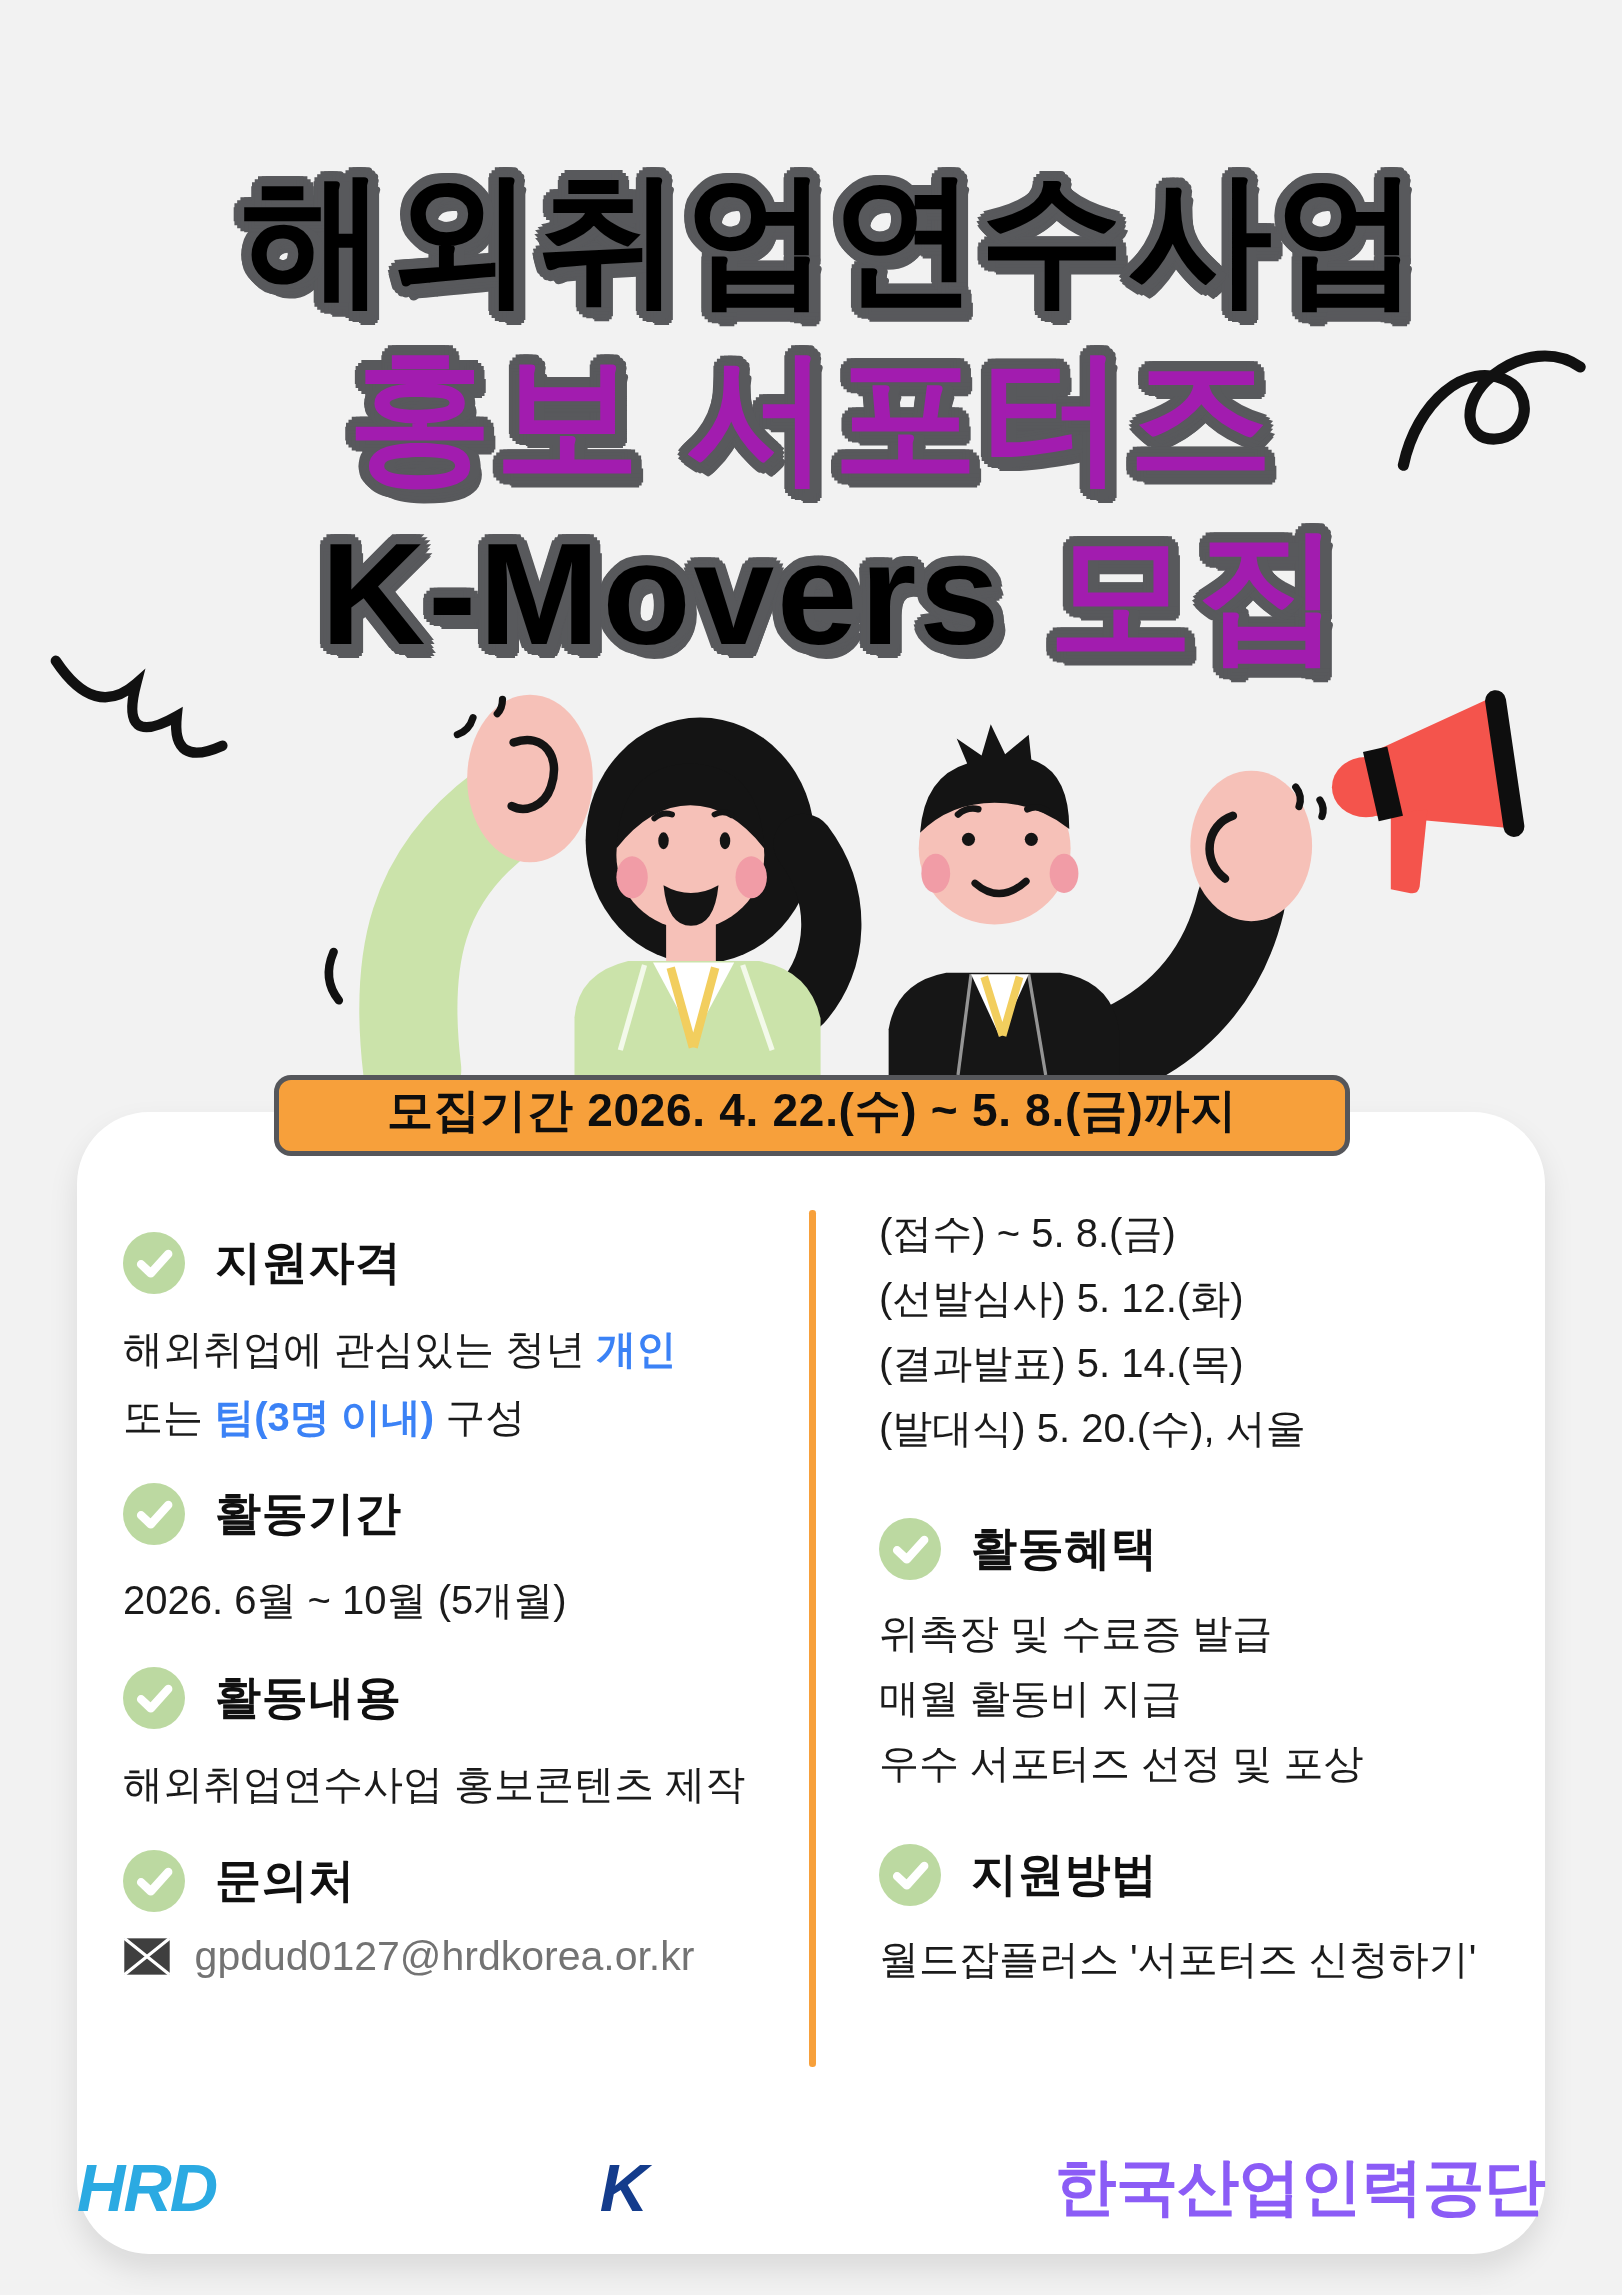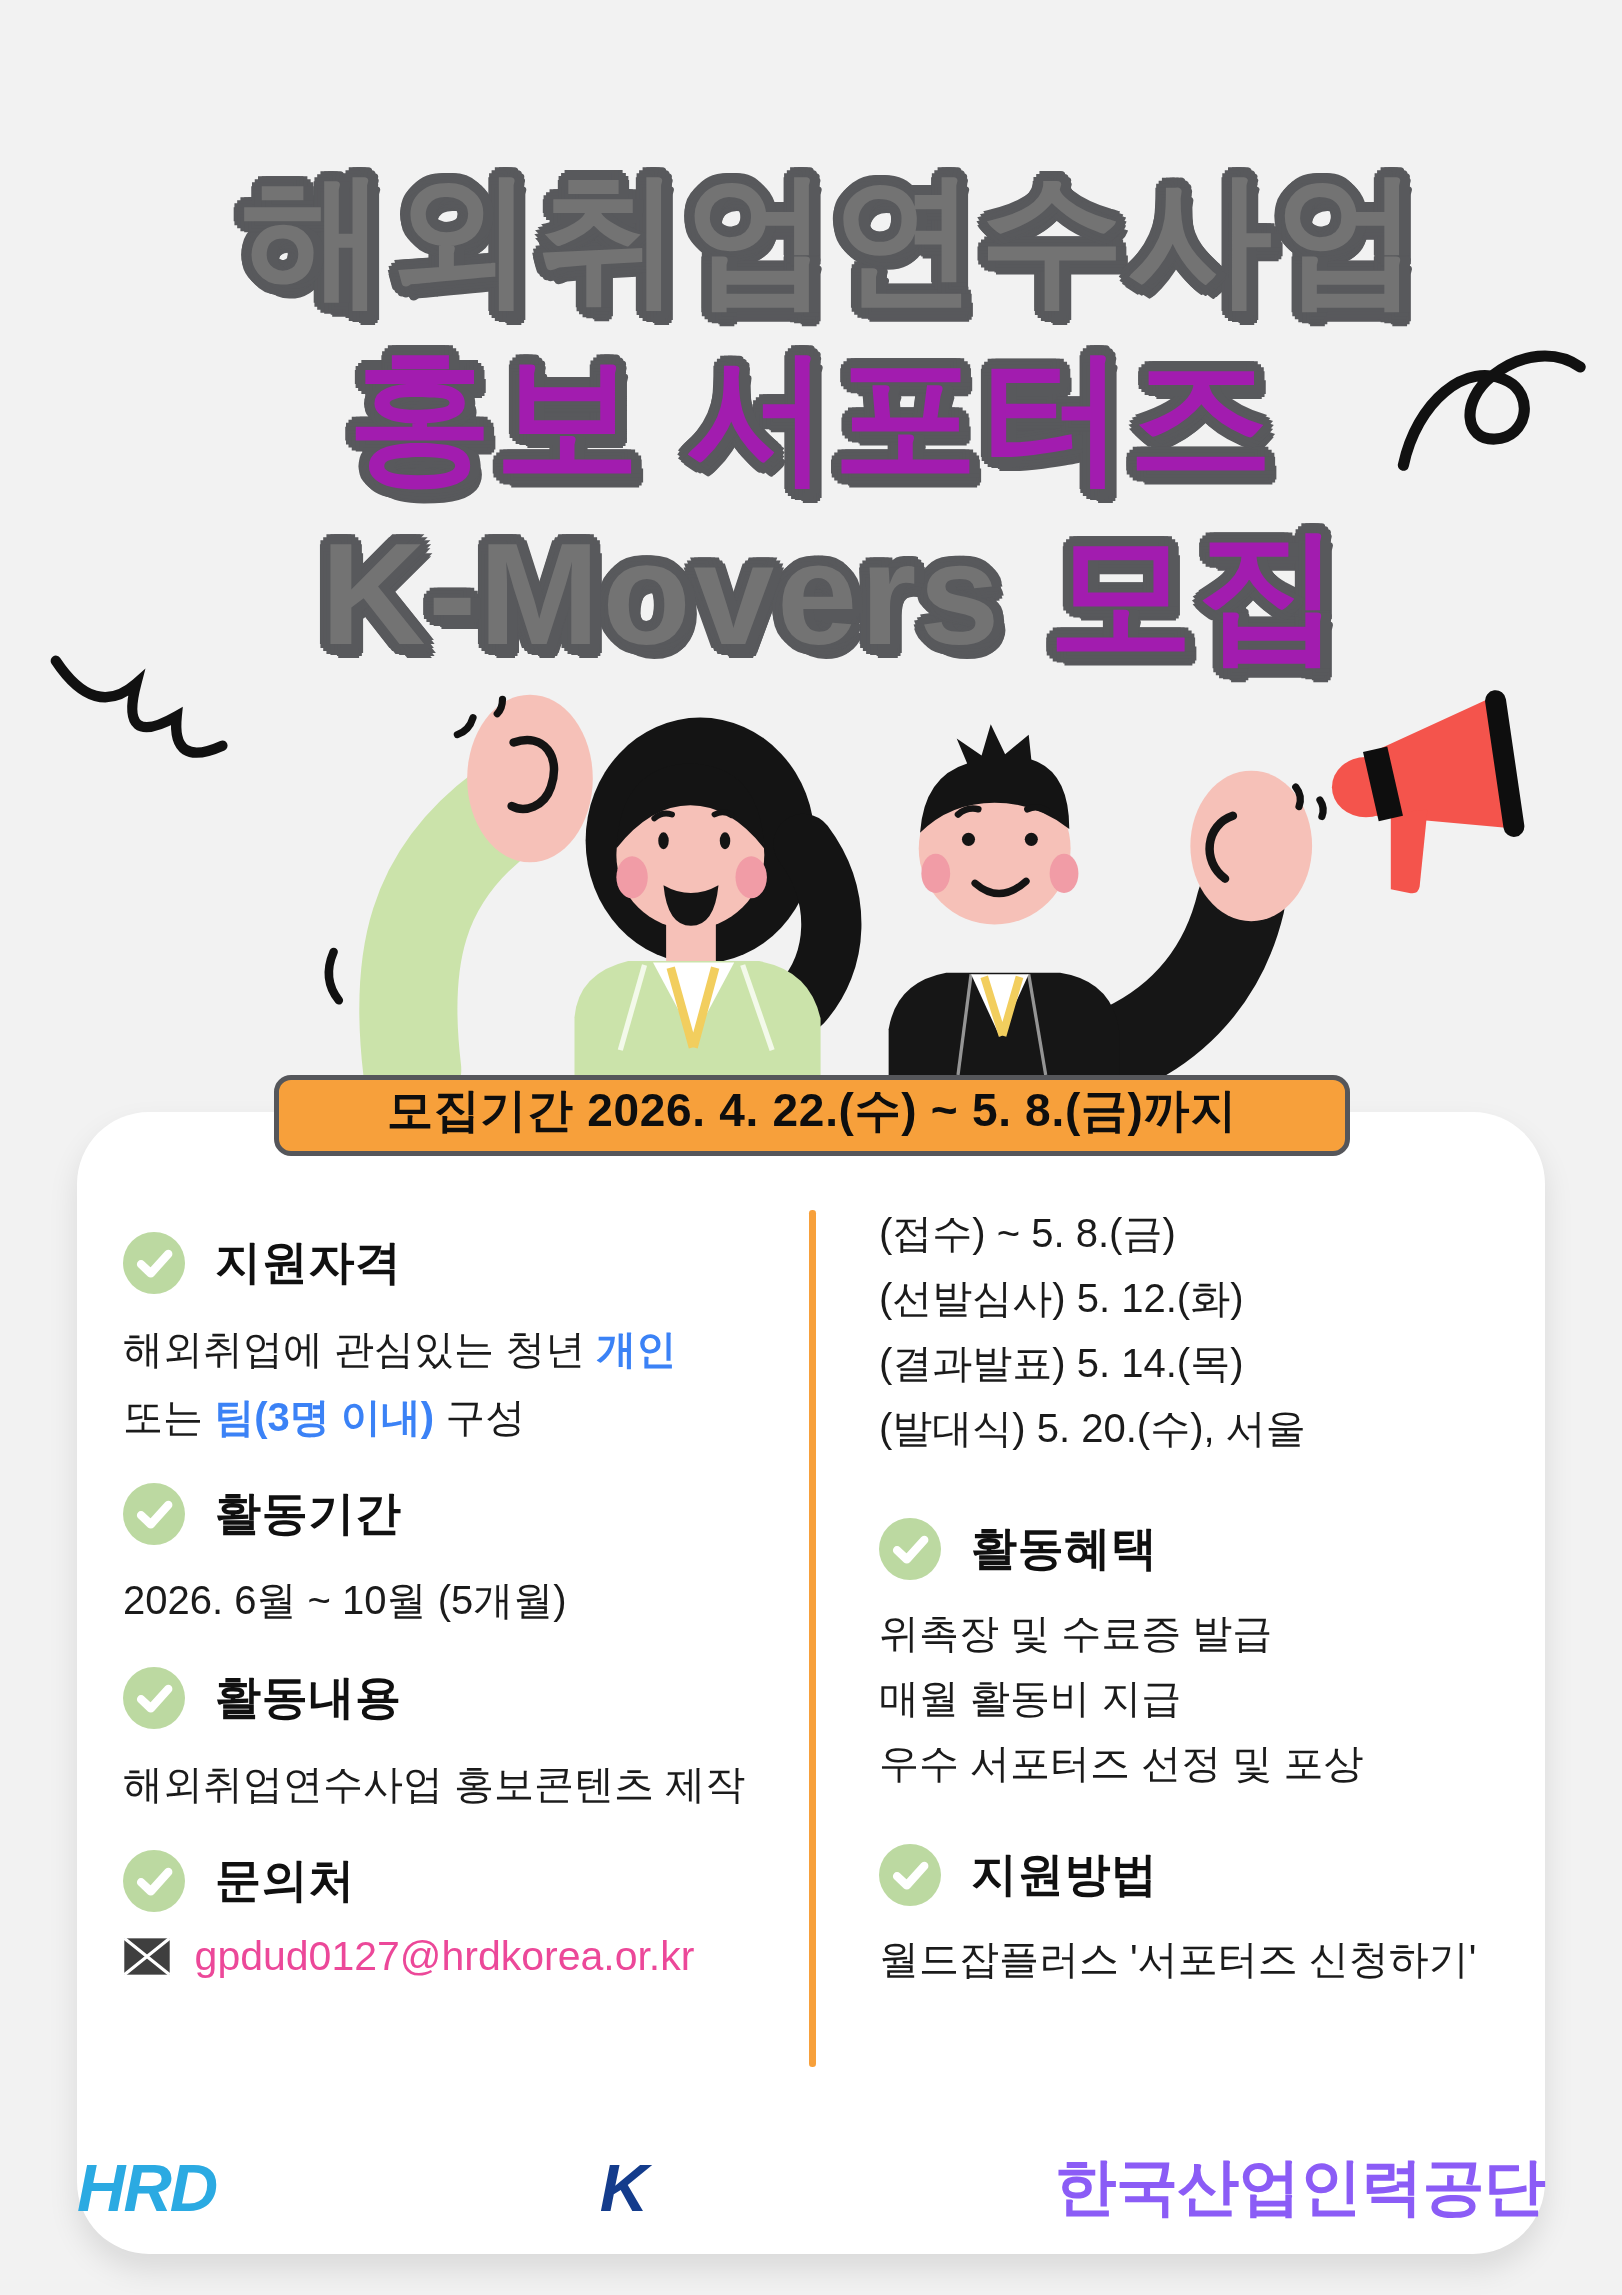--- a/index.html
+++ b/index.html
@@ -4,21 +4,21 @@
 <style>
   html,body{margin:0;padding:0;}
   body{
     width:1623px;height:2295px;position:relative;overflow:hidden;
     background:#F2F2F2;
     font-family:"Liberation Sans","DejaVu Sans",sans-serif;
   }
   
   .title-block{position:absolute;top:149px;left:0;width:100%;text-align:center;font-weight:bold;}
   .title-line{font-size:145px;line-height:178px;letter-spacing:2.6px;white-space:nowrap;}
-  .t-orange{color:#737373;padding-left:41px;}
+  .t-orange{color:#000000;padding-left:41px;}
   .t-white{color:#a21caf;}
   .outlined{
     text-shadow:
       10.5px 0 0 #58595C, 9.8px 3.9px 0 #58595C, 7.2px 7.2px 0 #58595C, 3.9px 9.8px 0 #58595C,
       0 10.5px 0 #58595C, -3.9px 9.8px 0 #58595C, -7.2px 7.2px 0 #58595C, -9.8px 3.9px 0 #58595C,
       -10.5px 0 0 #58595C, -9.8px -3.9px 0 #58595C, -7.2px -7.2px 0 #58595C, -3.9px -9.8px 0 #58595C,
       0 -10.5px 0 #58595C, 3.9px -9.8px 0 #58595C, 7.2px -7.2px 0 #58595C, 9.8px -3.9px 0 #58595C,
       6.5px 11.8px 0 #58595C, 9.2px 10.5px 0 #58595C, 10.5px 11.8px 0 #58595C, 7.9px 14.4px 0 #58595C, 11.8px 9.2px 0 #58595C;
   }
   .km-ko{margin-left:46px;}
@@ -48,21 +48,21 @@
   .sec-head{display:flex;align-items:center;gap:30px;height:65px;margin-bottom:19.6px;}
   .sec-head .htxt{font-size:46px;font-weight:800;color:#101010;letter-spacing:0.7px;}
   .check-icon{width:62px;height:62px;flex:0 0 62px;}
   .bl{font-size:40px;line-height:68px;color:#1B1B1B;font-weight:500;white-space:nowrap;}
   .col-right .bl{line-height:65px;}
   .acc{color:#3b82f6;font-weight:700;}
   .sec{margin-bottom:31px;}
   .col-right .sec-1{margin-bottom:55px;}
   .col-right .sec-2{margin-bottom:47px;}
   .email-row{display:flex;align-items:center;gap:23.6px;margin-top:6.5px;}
-  .email-row .etxt{font-size:41px;color:#ec4899;font-weight:500;}
+  .email-row .etxt{font-size:41px;color:#737373;font-weight:500;}
   .mail-icon{width:48px;height:39px;flex:0 0 48px;}
   
   .footer-logo{
     position:absolute;left:0;top:1033px;width:100%;
     display:flex;align-items:center;justify-content:space-between;gap:6.5px;
   }
   .logo-en{font-size:67px;font-weight:900;letter-spacing:-2px;font-style:italic;}
   .logo-hrd{color:#2BAAE2;}
   .logo-k{color:#143C8C;}
   .logo-ko{font-size:62px;font-weight:800;color:#8b5cf6;margin-left:25px;letter-spacing:-0.7px;}

